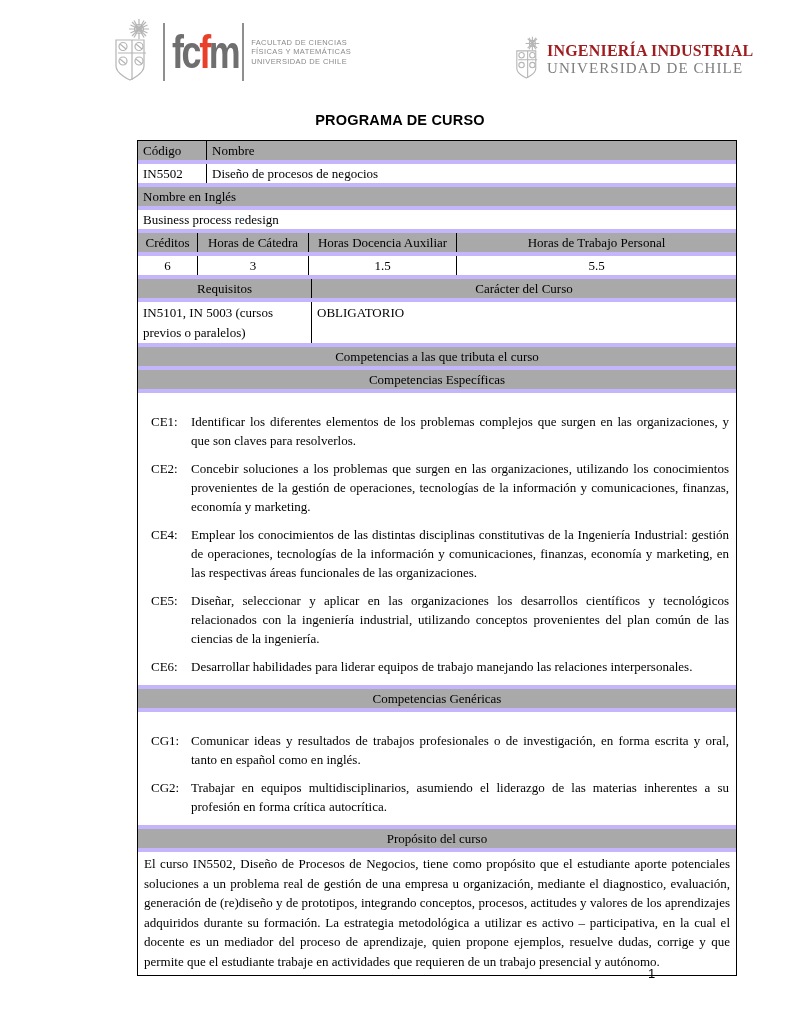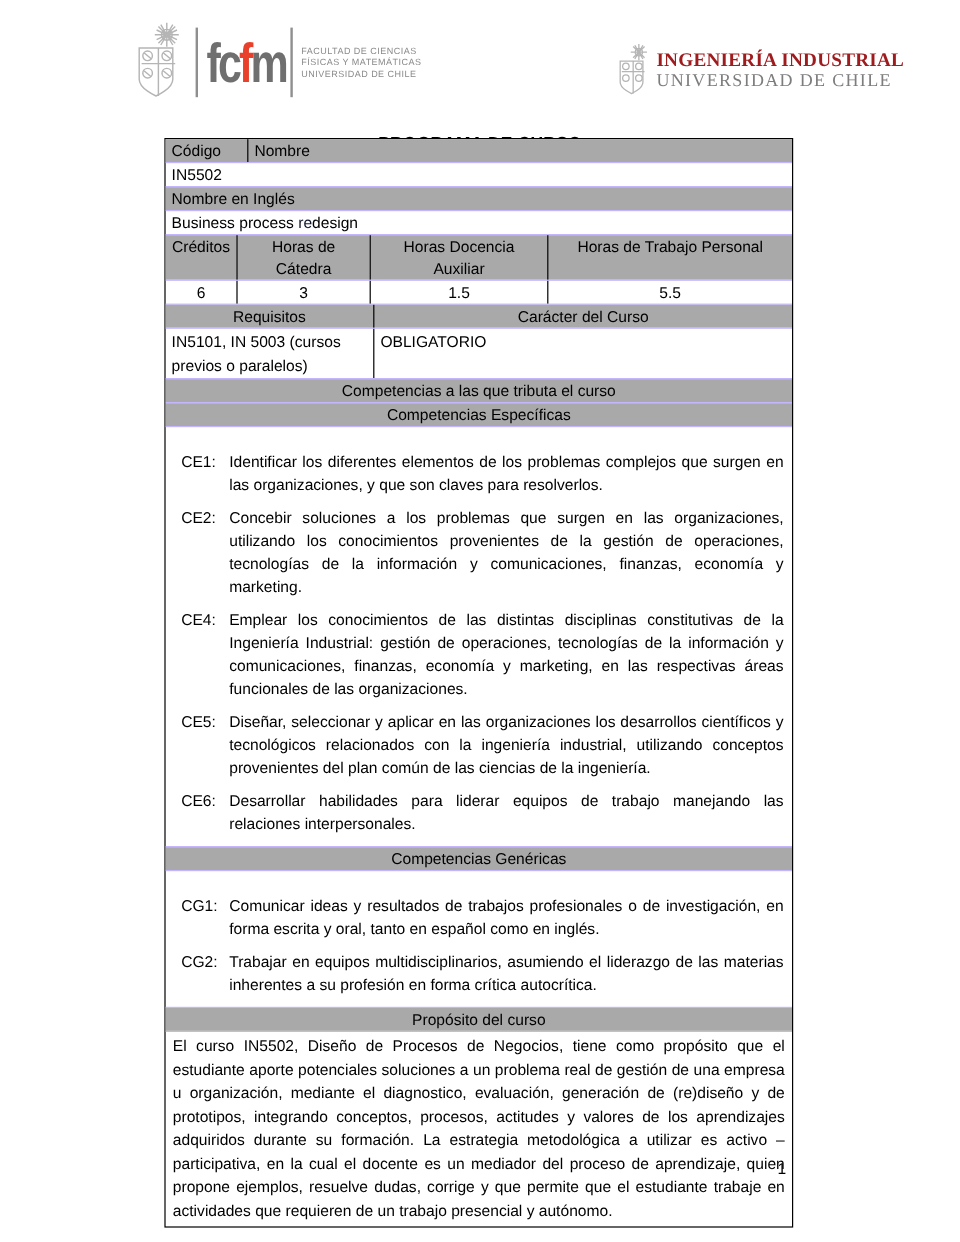--- a/index.html
+++ b/index.html
@@ -82,28 +82,29 @@
     text-align: center;
     font-size: 14.5px;
     font-weight: bold;
     letter-spacing: 0.2px;
   }
 
   
   .doc-table {
     position: absolute;
     left: 137px;
-    top: 115px;
-    width: 524px;
+    top: 140px;
+    width: 600px;
     border: 1px solid #000;
     font-size: 13px;
     background: #fff;
+    font-family: Liberation Serif, serif;
   }
   .row { display: flex; align-items: stretch; }
-  .row + .row { border-top: 1px solid #c4b5fd; }
+  .row + .row { border-top: 4px solid #c4b5fd; }
   .cell {
     padding: 1px 5px 0 5px;
     line-height: 18px;
     min-height: 19px;
   }
   .cell + .cell { border-left: 1px solid #000; }
   .gray { background: #a9a9a9; }
   .tcenter { text-align: center; }
   .grow { flex: 1 1 auto; }
   .w-code { width: 68px; flex: 0 0 68px; }
@@ -188,20 +189,21 @@
 
   <div class="doc-table">
 
     <div class="row">
       <div class="cell gray w-code">Código</div>
       <div class="cell gray grow">Nombre</div>
     </div>
 
     <div class="row">
       <div class="cell w-code">IN5502</div>
+      <div class="cell grow">Diseño de procesos de negocios</div>
     </div>
 
     <div class="row">
       <div class="cell gray grow">Nombre en Inglés</div>
     </div>
 
     <div class="row">
       <div class="cell grow"><span>Business process </span><span style="color:#0f172a">re</span><span>design</span></div>
     </div>
 

